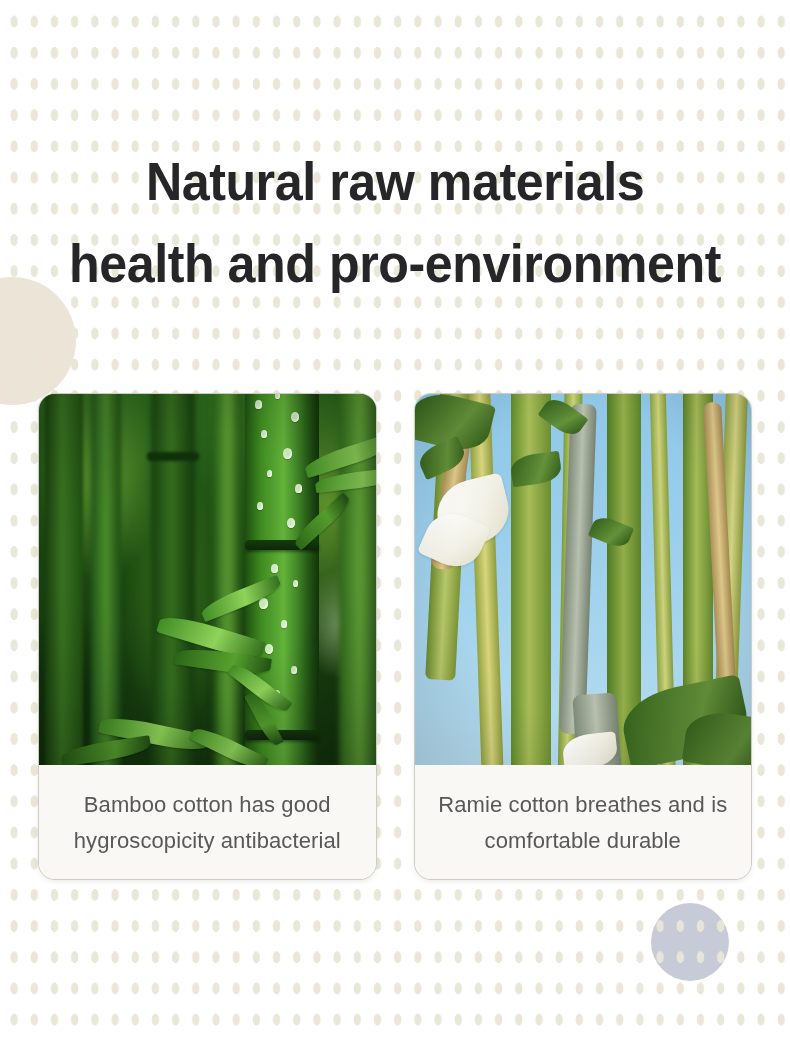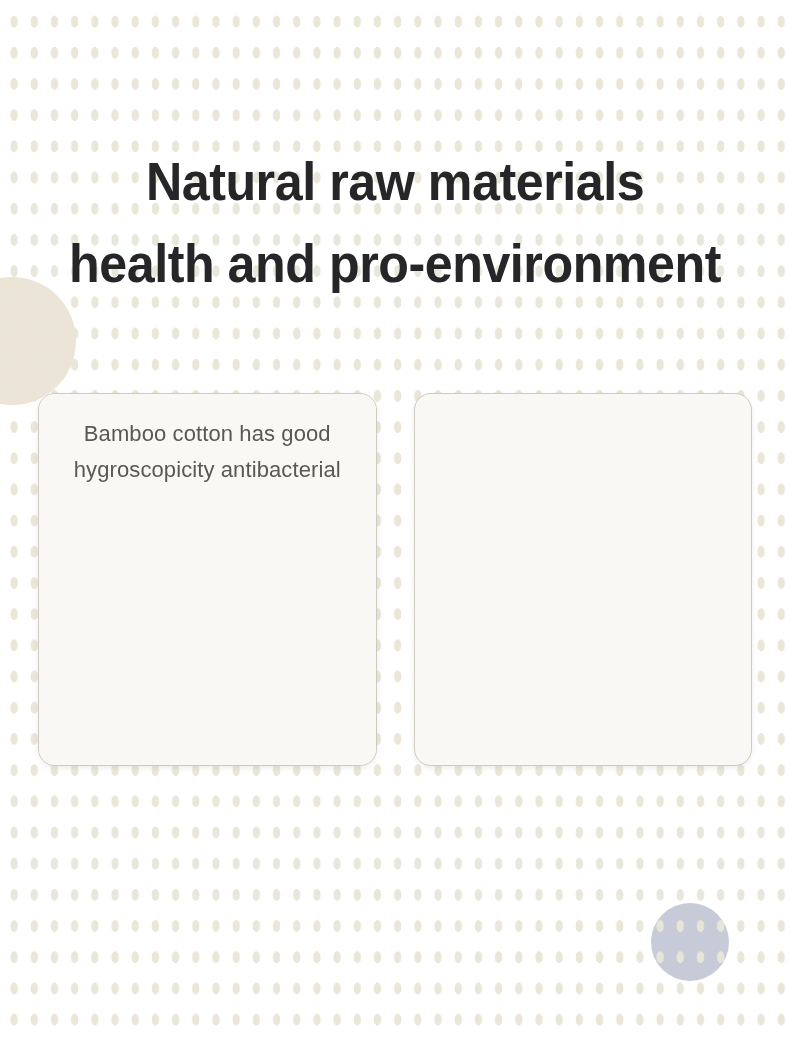--- a/index.html
+++ b/index.html
@@ -85,21 +85,21 @@
     gap: 37px;
   }
   .card {
     width: 338px;
     border-radius: 17px;
     background: #faf8f4;
     border: 1px solid #cfcac2;
     box-shadow: 0 2px 5px rgba(120,115,105,0.13);
     overflow: hidden;
     display: flex;
-    flex-direction: row;
+    flex-direction: column;
   }
 
   .card-photo {
     position: relative;
     height: 371px;
     overflow: hidden;
   }
 
   
   .scene-bamboo {
@@ -337,16 +337,17 @@
           <div class="rm-leaf" style="left:96px;  top:60px;  width:50px;  height:30px; transform:rotate(-8deg);"></div>
           <div class="rm-leaf" style="left:176px; top:126px; width:40px;  height:24px; transform:rotate(22deg);"></div>
 
           <div class="rm-white" style="left:22px; top:86px;  width:72px; height:64px; transform:rotate(-14deg);"></div>
           <div class="rm-white" style="left:10px; top:120px; width:58px; height:52px; transform:rotate(24deg);"></div>
           <div class="rm-white" style="left:148px; top:340px; width:54px; height:34px; transform:rotate(-6deg);"></div>
 
           <div class="scene-vignette" style="background:radial-gradient(ellipse at 50% 45%, rgba(0,0,0,0) 55%, rgba(0,0,0,0.14) 100%);"></div>
         </div>
       </div>
+      <div class="card-caption">Ramie cotton breathes and is comfortable durable</div>
     </div>
 
   </div>
 </div>
 
 </body></html>

